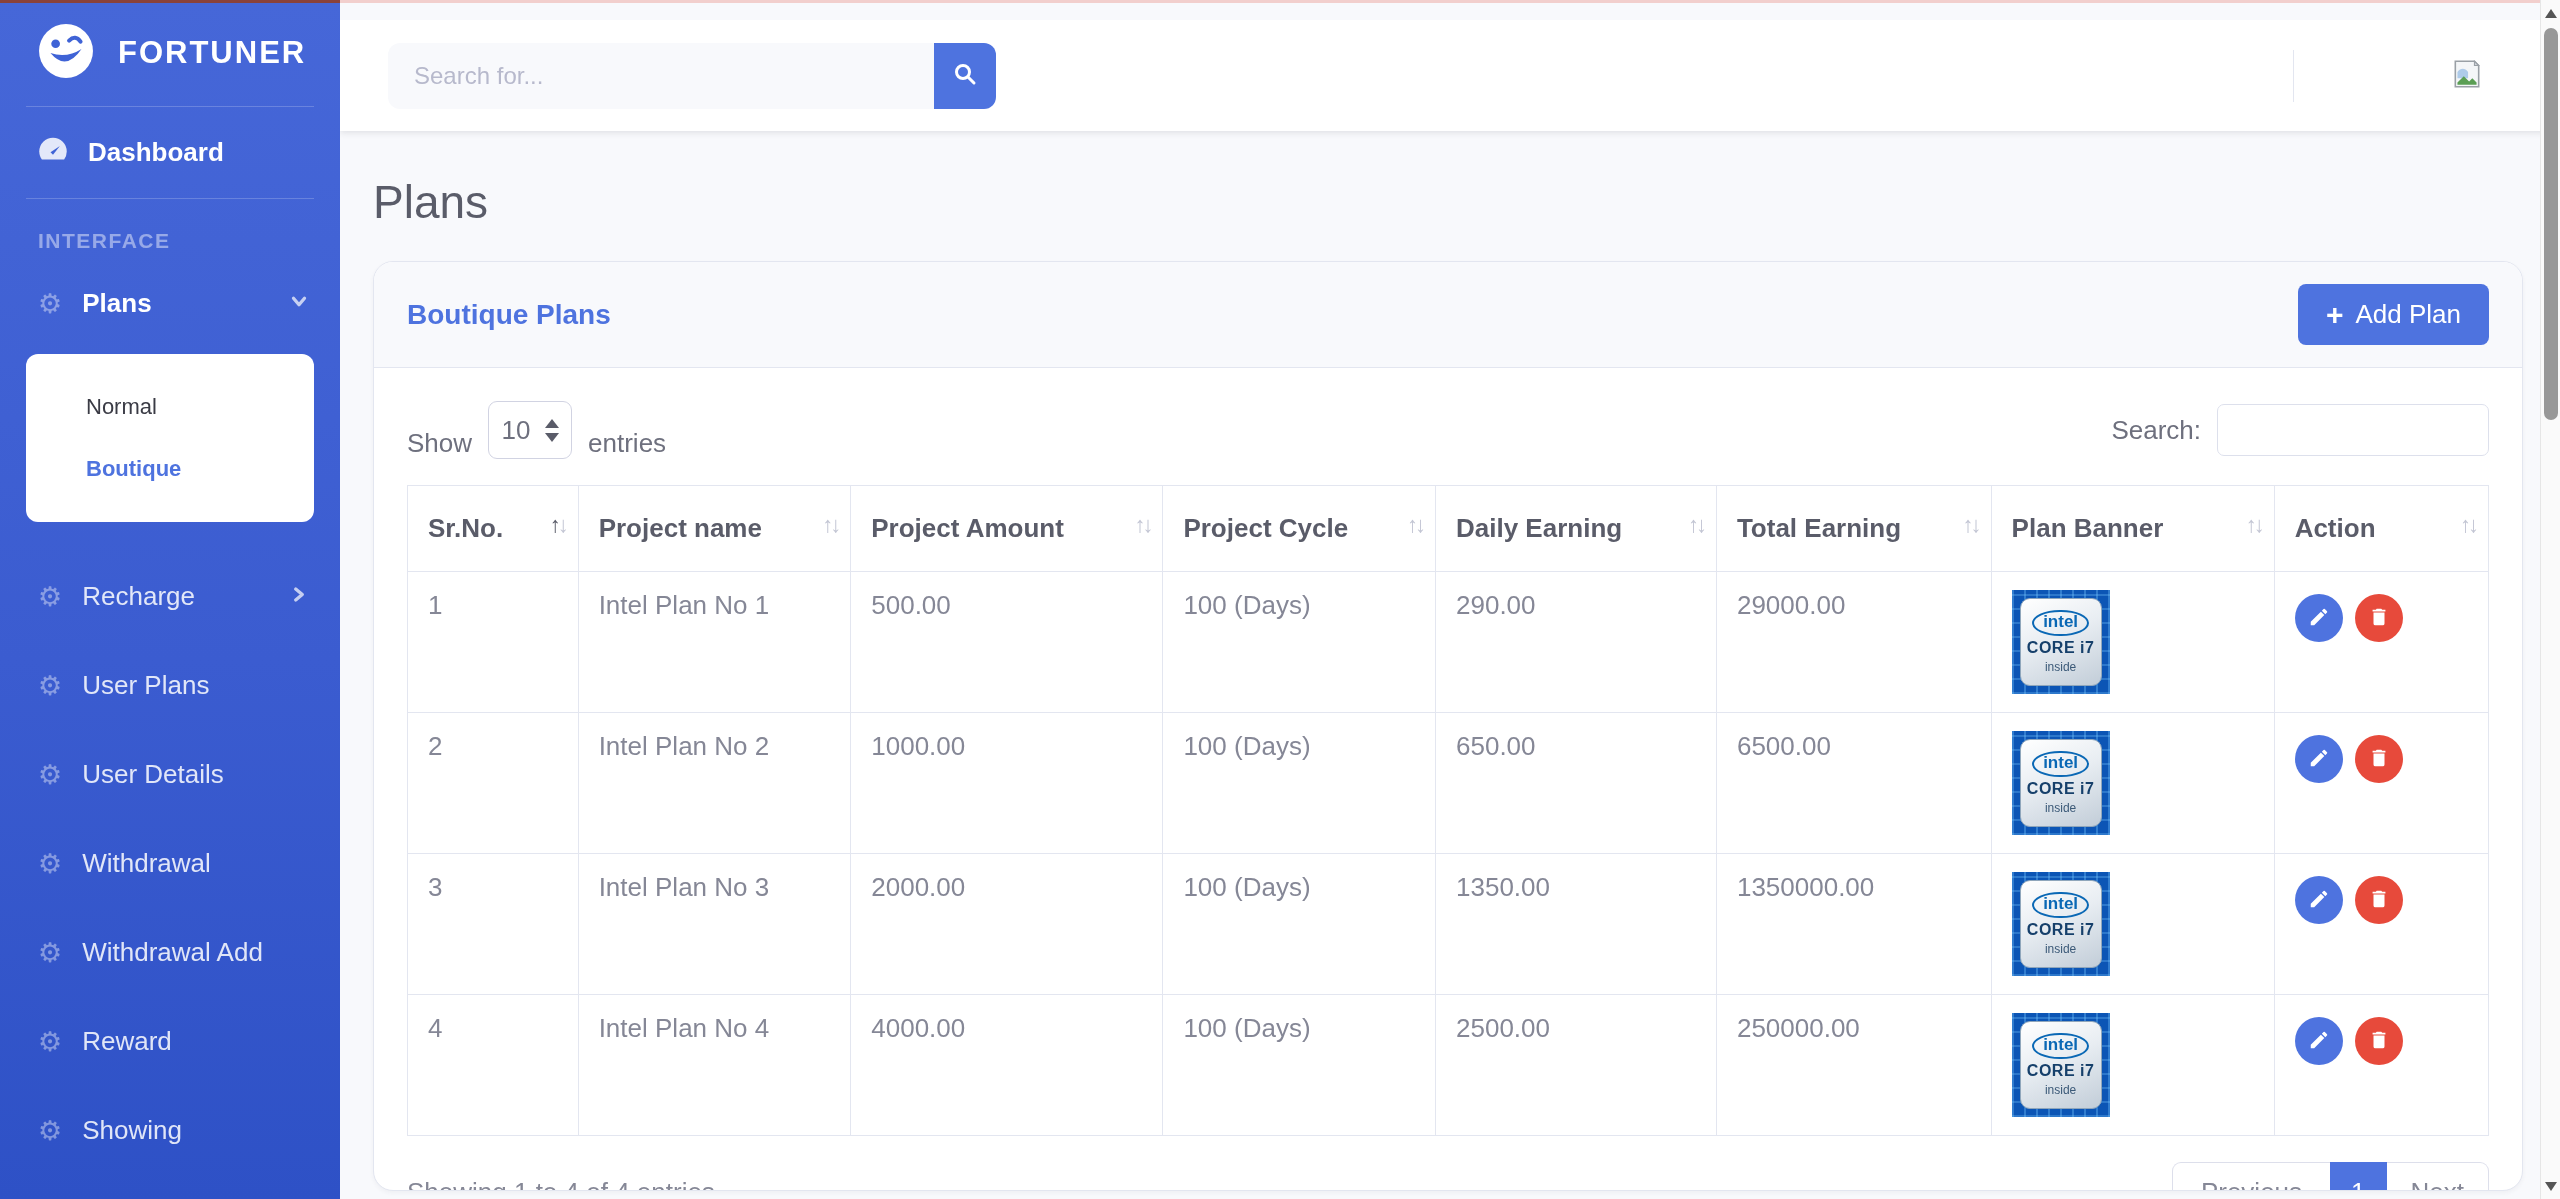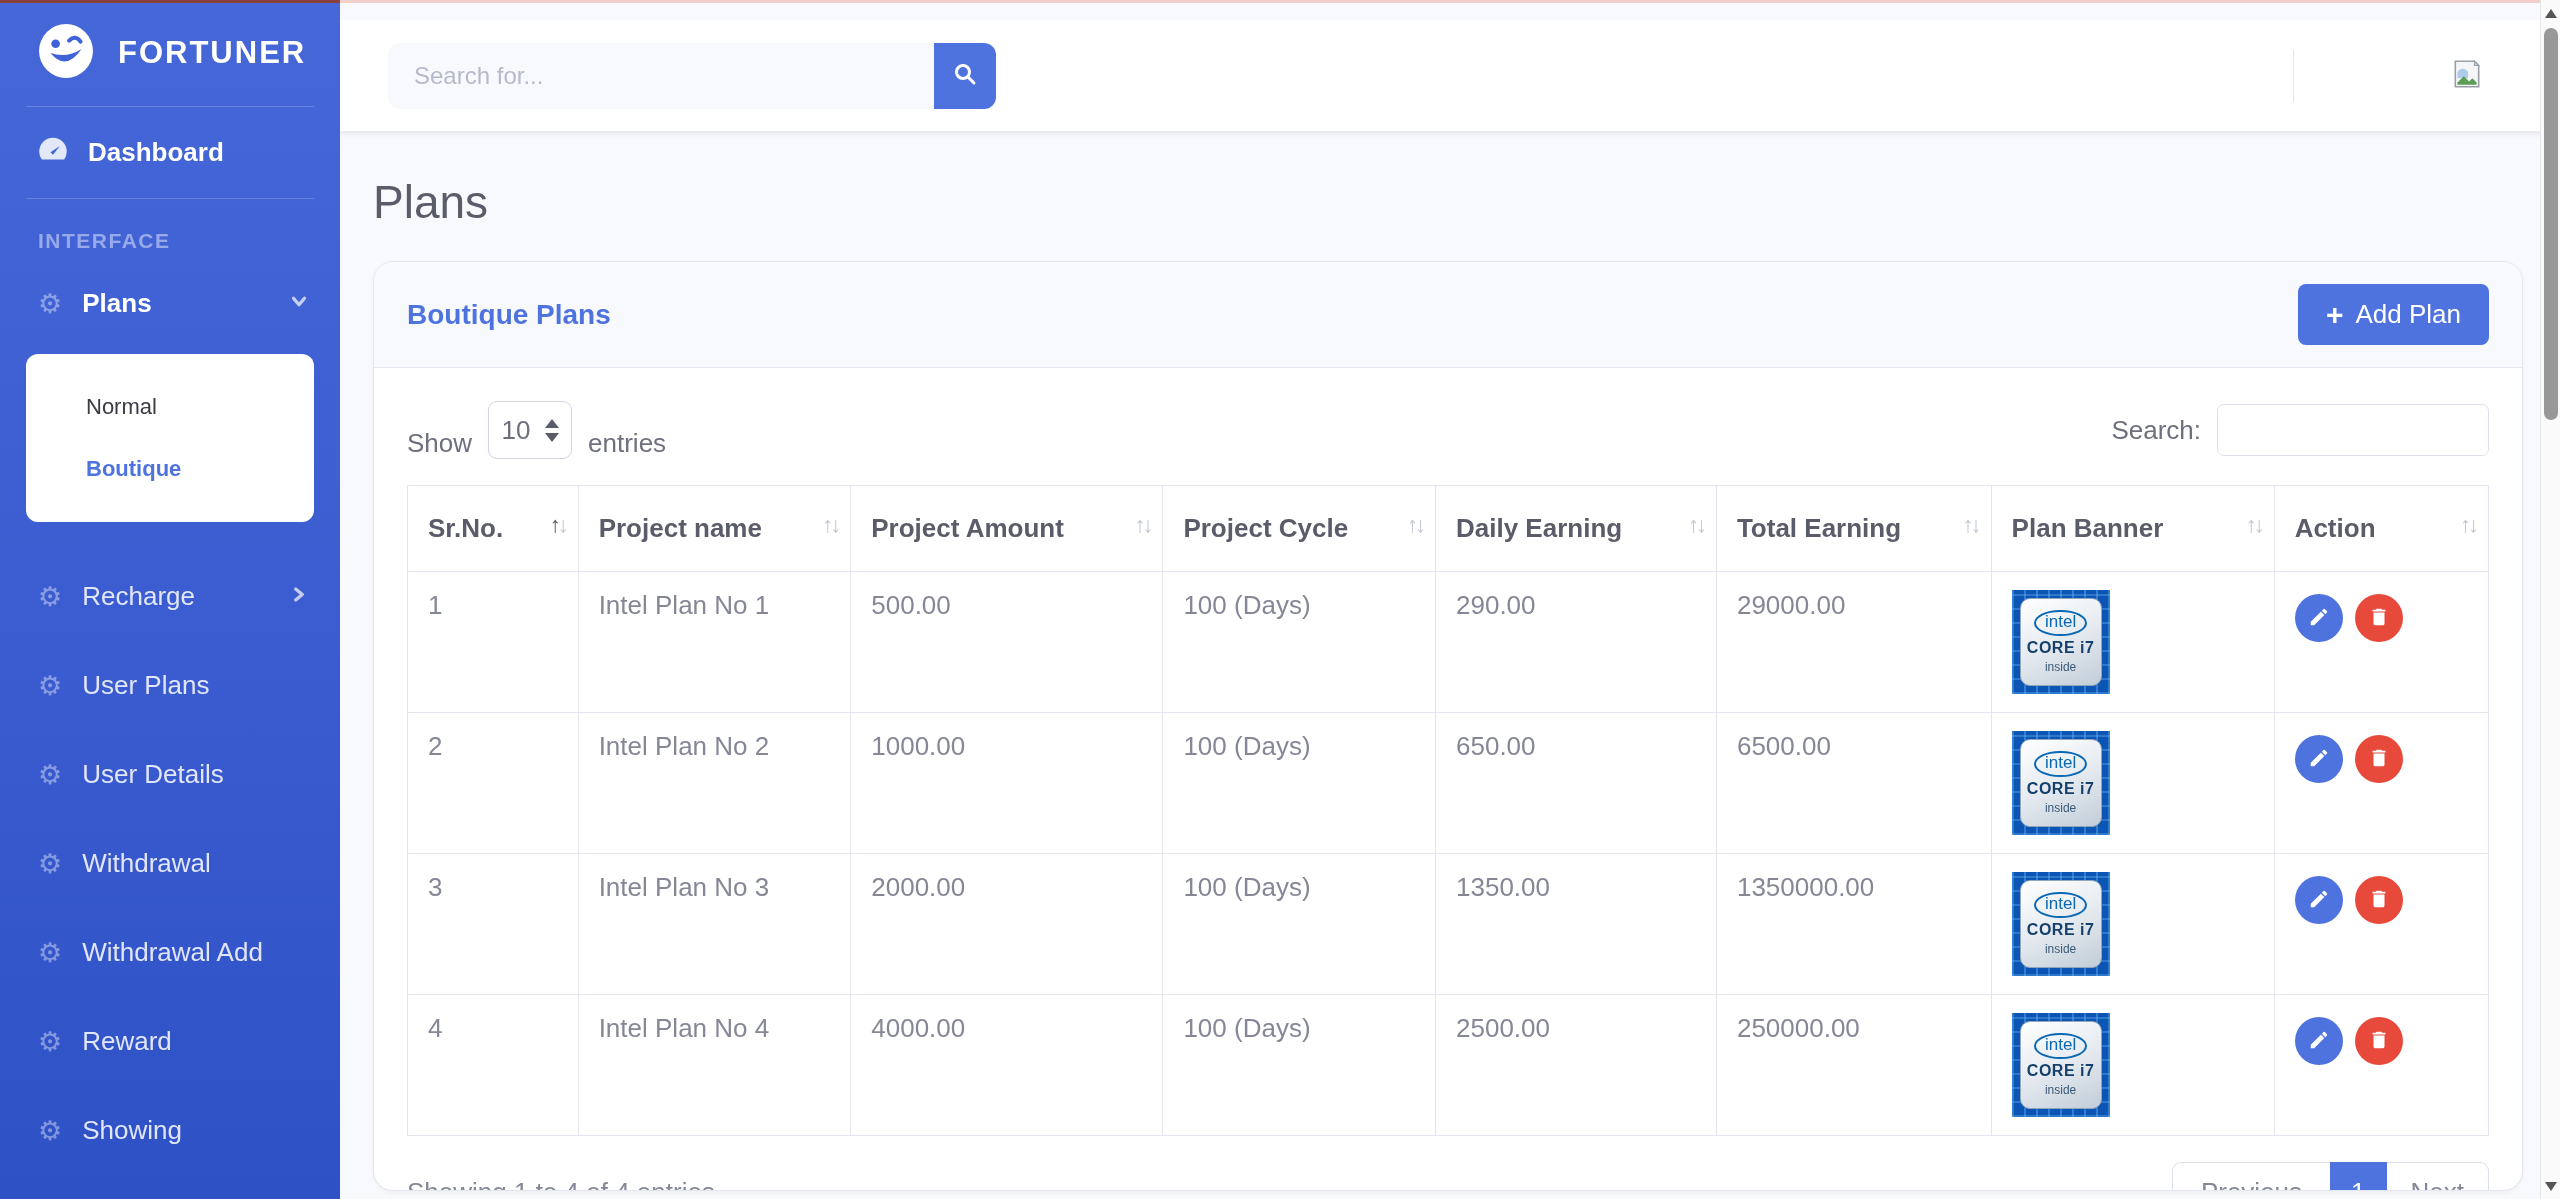--- a/index.html
+++ b/index.html
@@ -84,21 +84,21 @@
 
   
   .banner { width:98px; height:104px; padding:8px;
     background:#0c55b5;
     background-image:repeating-linear-gradient(90deg,rgba(120,200,255,.35) 0 2px,transparent 2px 12px),
                      repeating-linear-gradient(0deg,rgba(120,200,255,.3) 0 2px,transparent 2px 14px);
     display:flex; }
   .banner-inner { flex:1; background:linear-gradient(155deg,#ffffff 0%,#e8edf2 45%,#c2cdd8 100%);
     border:1px solid #8fa6bb; border-radius:10px; display:flex; flex-direction:column;
     align-items:center; justify-content:center; gap:3px; }
-  .intel-oval { font-size:17px; font-weight:normal; color:#0a68b5; border:2px solid #0a68b5;
+  .intel-oval { font-size:17px; font-weight:bold; color:#0a68b5; border:2px solid #0a68b5;
     border-radius:50%; padding:1px 9px 3px; line-height:1.1;text-align:center; }
   .core-txt { font-size:16px; font-weight:bold; color:#16406b; letter-spacing:.5px; }
   .inside-txt { font-size:12px; color:#3c5a78; }
 
   .actions { display:flex; gap:12px; padding-top:4px; }
   .act-btn { width:48px; height:48px; border-radius:50%; border:0; display:flex;
     align-items:center; justify-content:center; cursor:pointer; }
   .act-edit { background:#4e73df; }
   .act-del { background:#e74a3b; }
 

